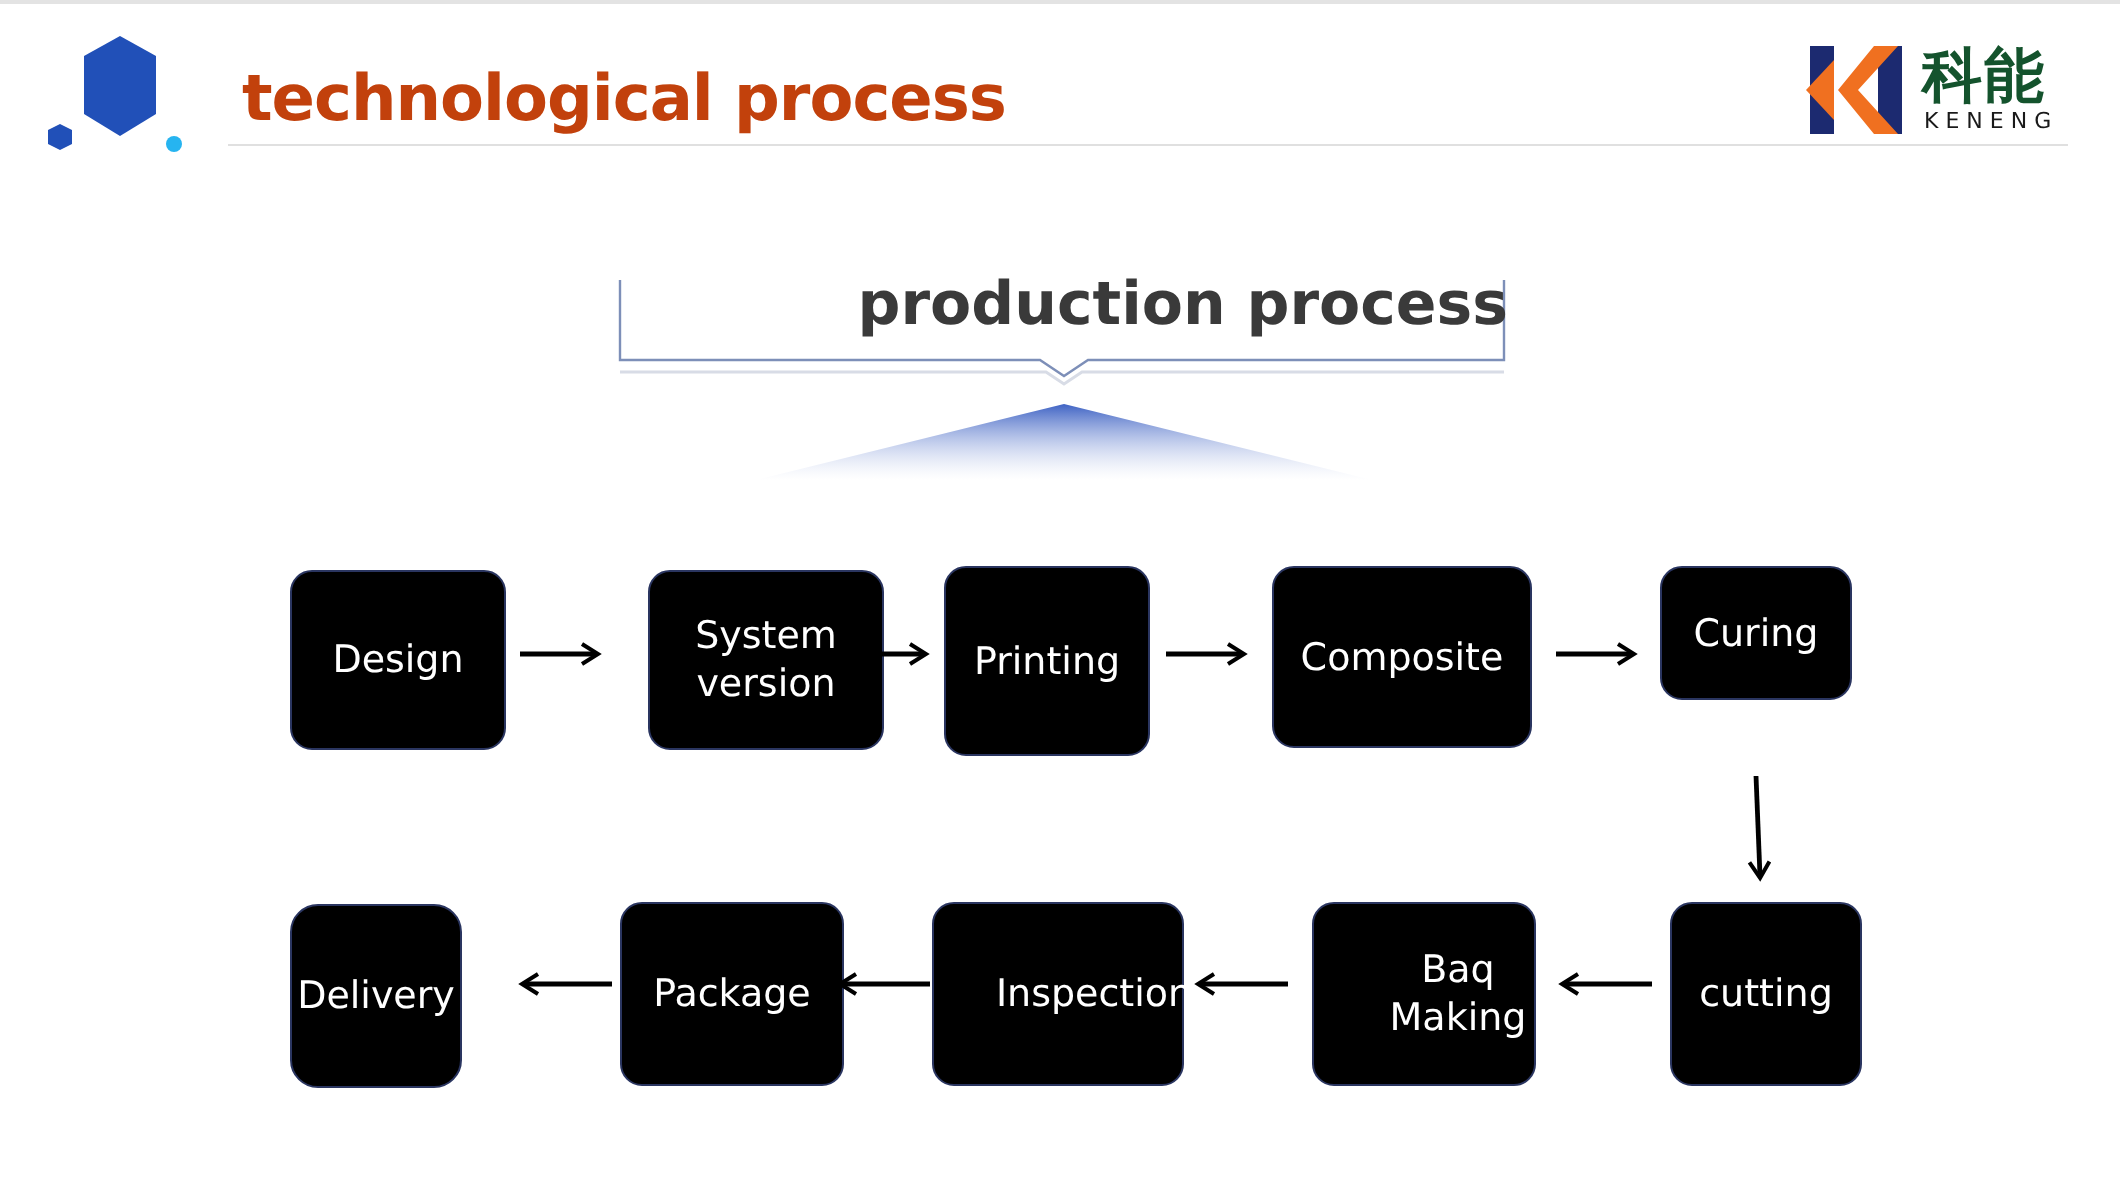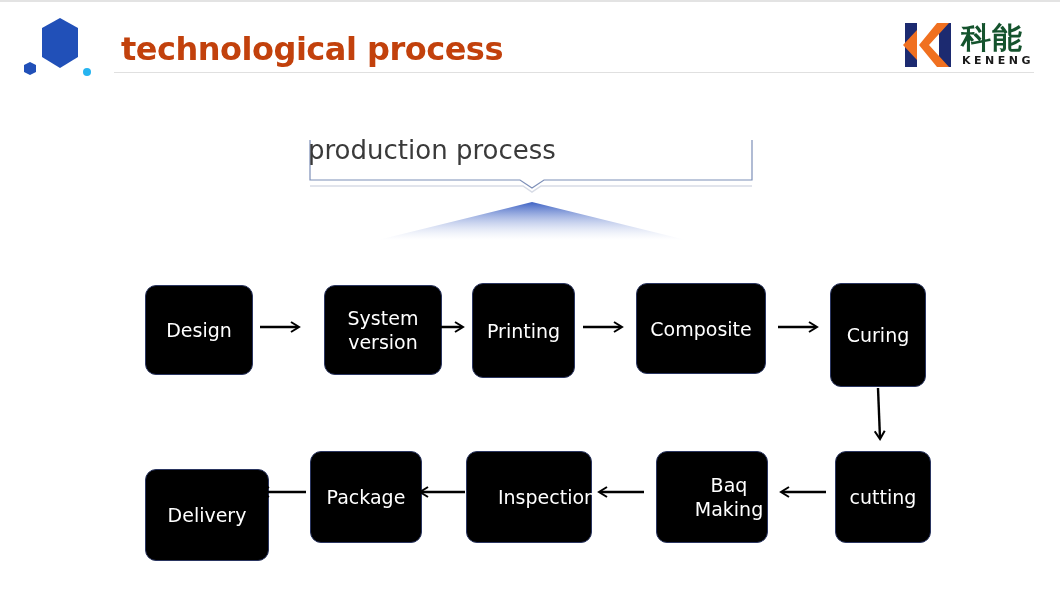--- a/index.html
+++ b/index.html
@@ -3,23 +3,23 @@
 <meta charset="utf-8">
 <style>
   html,body{margin:0;padding:0;}
   body{width:1060px;height:598px;position:relative;background:#fff;overflow:hidden;font-family:"DejaVu Sans","Liberation Sans",sans-serif;}
   .topbar{position:absolute;left:0;top:0;width:1060px;height:2px;background:#e3e3e3;}
   .hdr-logo{position:absolute;left:20px;top:15px;width:80px;height:70px;}
   .hdr-title{position:absolute;left:121px;top:30px;font-size:32px;font-weight:bold;color:#c2410c;letter-spacing:-0.5px;}
   .hdr-line{position:absolute;left:114px;top:72px;width:920px;height:1px;background:#e0e0e0;}
   .brand{position:absolute;left:903px;top:20px;width:135px;height:50px;}
   .brand-cn{position:absolute;left:961px;top:18px;font-size:30px;font-weight:bold;color:#14532d;letter-spacing:1px;}
-  .brand-en{position:absolute;left:962px;top:54px;font-size:11px;color:#1a1a1a;letter-spacing:3.5px;font-weight:bold;}
+  .brand-en{position:absolute;left:962px;top:54px;font-size:11px;color:#1a1a1a;letter-spacing:3.5px;}
   .banner{position:absolute;left:308px;top:130px;width:446px;height:115px;}
-  .banner-title{position:absolute;left:308px;top:135px;width:446px;text-align:left;font-size:26px;font-weight:normal;color:#3a3a3a;}
+  .banner-title{position:absolute;left:308px;top:135px;width:446px;text-align:right;font-size:30px;font-weight:bold;color:#3a3a3a;}
   .box{position:absolute;background:#000;border-radius:11px;border:1px solid #2a3560;color:#fff;display:flex;align-items:center;justify-content:center;text-align:center;font-size:19px;line-height:24px;box-sizing:border-box;}
   .arrows{position:absolute;left:0;top:0;width:1060px;height:598px;}
 </style>
 </head>
 <body>
 
 <div class="topbar"></div>
 
 <svg class="hdr-logo" viewBox="0 0 80 70">
   <polygon points="40,3 58,13 58,42 40,53 22,42 22,13" fill="#2150b8"></polygon>
@@ -49,23 +49,23 @@
   <polyline points="2,56 215,56 224,62 233,56 444,56" fill="none" stroke="#d8dce6" stroke-width="1.5"></polyline>
   <polygon points="224,72 70,110 378,110" fill="url(#tri)"></polygon>
 </svg>
 <div class="banner-title">production process</div>
 
 <div class="box" style="left:145px;top:285px;width:108px;height:90px;">Design</div>
 <div class="box" style="left:310px;top:285px;width:118px;height:90px;white-space:pre-line;margin-left:14px;">System
 version</div>
 <div class="box" style="left:472px;top:283px;width:103px;height:95px;">Printing</div>
 <div class="box" style="left:636px;top:283px;width:130px;height:91px;">Composite</div>
-<div class="box" style="left:830px;top:283px;width:96px;height:104px;">Curing</div>
+<div class="box" style="left:830px;top:283px;width:96px;height:67px;">Curing</div>
 
-<div class="box" style="left:145px;top:469px;width:124px;height:92px;">Delivery</div>
+<div class="box" style="left:145px;top:452px;width:86px;height:92px;border-radius:14px;">Delivery</div>
 <div class="box" style="left:310px;top:451px;width:112px;height:92px;">Package</div>
 <div class="box" style="left:466px;top:451px;width:126px;height:92px;padding-left:36px;">Inspection</div>
 <div class="box" style="left:656px;top:451px;width:112px;height:92px;white-space:pre-line;padding-left:34px;">Baq
 Making</div>
 <div class="box" style="left:835px;top:451px;width:96px;height:92px;">cutting</div>
 
 <svg class="arrows" viewBox="0 0 1060 598">
   <defs>
     <marker id="ah" markerWidth="12" markerHeight="12" refX="9" refY="6" orient="auto" markerUnits="userSpaceOnUse">
       <polyline points="2,1 10,6 2,11" fill="none" stroke="#000" stroke-width="2"></polyline>

